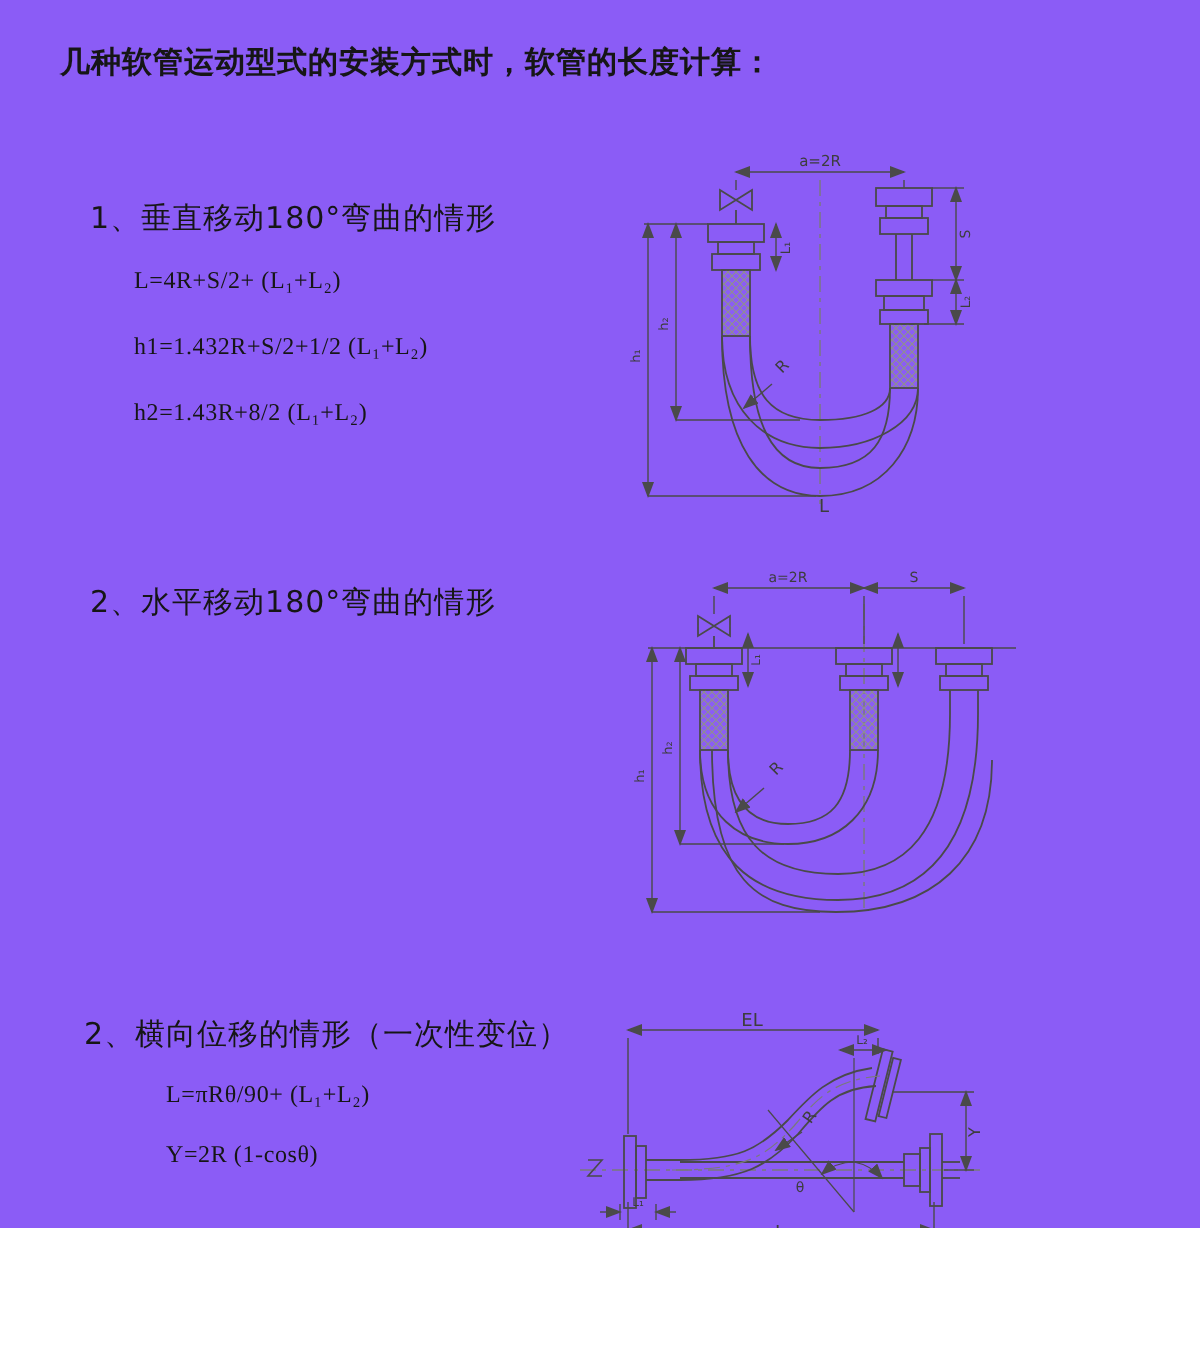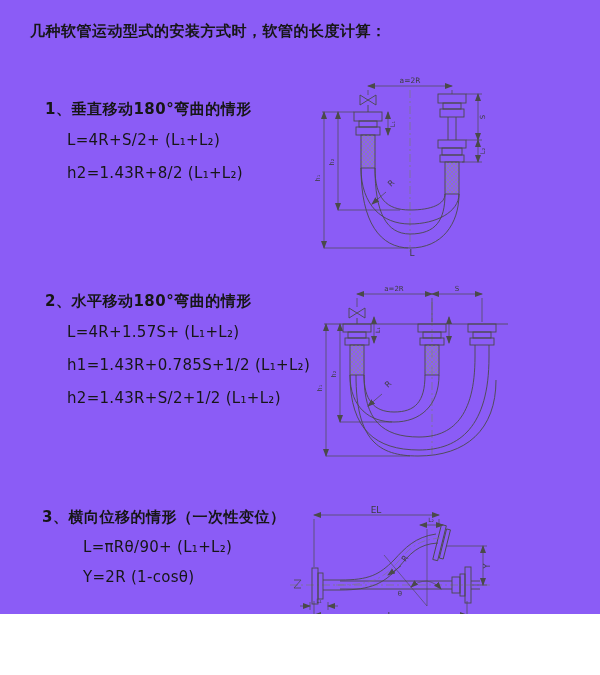--- a/index.html
+++ b/index.html
@@ -6,23 +6,23 @@
   .page{
     position:relative;width:600px;height:614px;background:#8b5cf6;
     font-family:"DejaVu Sans","Liberation Sans",sans-serif;color:#161616;
     overflow:hidden;
   }
   .title{
     position:absolute;left:30px;top:22px;margin:0;
     font-size:15px;font-weight:bold;letter-spacing:0.5px;
   }
   .sec{position:absolute;}
-  .sec h2{margin:0;font-size:15px;font-weight:bold;letter-spacing:0.5px;line-height:20px;}
+  .sec h2{margin:0;font-size:15px;font-weight:normal;letter-spacing:0.5px;line-height:20px;}
   .sec .formulas{margin:5px 0 0 22px;}
-  .sec .formulas p{margin:0;font-size:15px;line-height:33px;letter-spacing:0.3px;font-weight:normal;}
+  .sec .formulas p{margin:0;font-size:12px;line-height:33px;letter-spacing:0.3px;font-weight:normal;font-family:Liberation Serif, serif;}
   .sec1{left:45px;top:99px;width:270px;}
   .sec2{left:45px;top:291px;width:270px;}
   .sec3{left:42px;top:507px;width:280px;}
   .sec3 .formulas p{line-height:30px;margin-left:19px;}
   .diagram{position:absolute;}
   .d1{left:312px;top:72px;}
   .d2{left:312px;top:282px;}
   .d3{left:284px;top:503px;}
   svg{display:block;}
   svg text{font-family:"DejaVu Sans","Liberation Sans",sans-serif;fill:#3d3d3d;}
@@ -31,35 +31,31 @@
 <body>
 
 <div class="page">
 
   <h1 class="title">几种软管运动型式的安装方式时，软管的长度计算：</h1>
 
   <section class="sec sec1">
     <h2>1、垂直移动180°弯曲的情形</h2>
     <div class="formulas">
       <p>L=4R+S/2+ (L₁+L₂)</p>
+      <p>h1=1.432R+S/2+1/2 (L₁+L₂)</p>
       <p>h2=1.43R+8/2 (L₁+L₂)</p>
     </div>
   </section>
 
   <section class="sec sec2">
     <h2>2、水平移动180°弯曲的情形</h2>
-    <div class="formulas">
-      <p>L=4R+1.57S+ (L₁+L₂)</p>
-      <p>h1=1.43R+0.785S+1/2 (L₁+L₂)</p>
-      <p>h2=1.43R+S/2+1/2 (L₁+L₂)</p>
-    </div>
   </section>
 
   <section class="sec sec3">
-    <h2>3、横向位移的情形（一次性变位）</h2>
+    <h2>2、横向位移的情形（一次性变位）</h2>
     <div class="formulas">
       <p>L=πRθ/90+ (L₁+L₂)</p>
       <p>Y=2R (1-cosθ)</p>
     </div>
   </section>
 
   <div class="diagram d1">
     <svg width="285" height="185" viewBox="0 0 285 185">
       <defs>
         <marker id="arwA" markerWidth="8" markerHeight="8" refX="7" refY="3" orient="auto-start-reverse" markerUnits="userSpaceOnUse">

